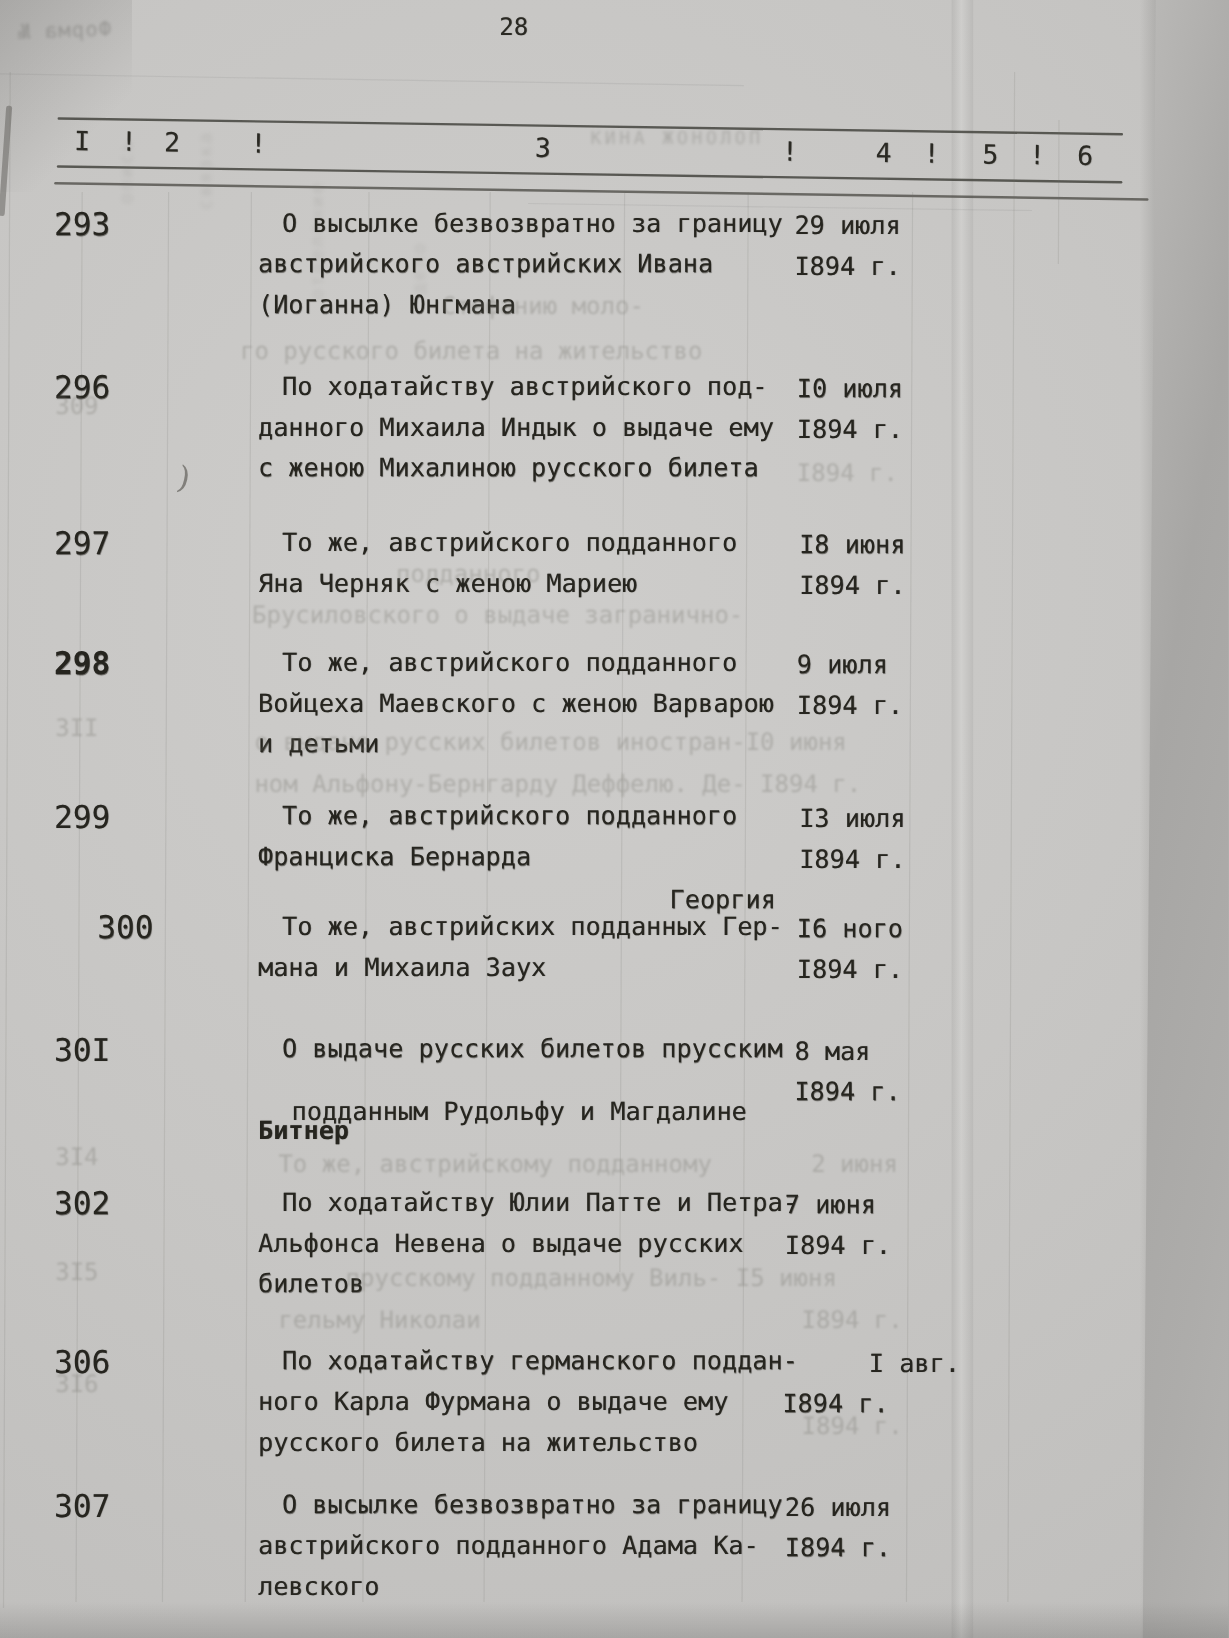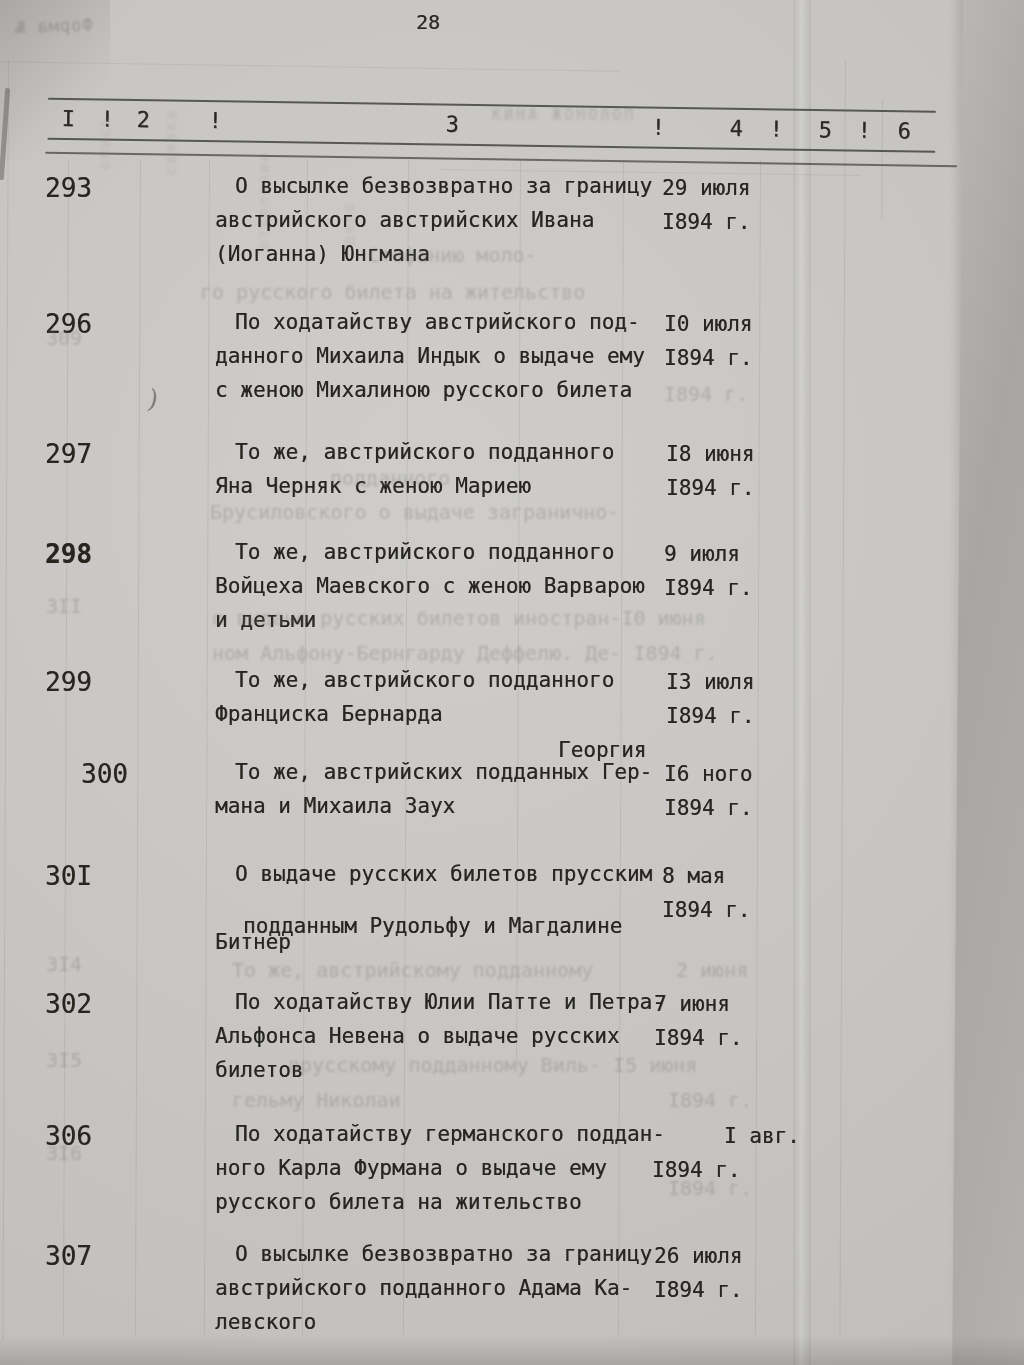--- a/index.html
+++ b/index.html
@@ -160,21 +160,21 @@
         <div class="txt" style="left: 558px; top: 736px;">Георгия</div>
         <div class="txt" style="left: 235px; top: 758px;">То же, австрийских подданных Гер-</div>
         <div class="txt" style="left: 215px; top: 792px;">мана и Михаила Заух</div>
         <div class="txt" style="left: 664px; top: 760px;">I6 ного</div>
         <div class="txt" style="left: 664px; top: 794px;">I894 г.</div>
       </div>
       <div class="">
         <div class="txt num" style="left: 45px; top: 862px;">30I</div>
         <div class="txt" style="left: 235px; top: 860px;">О выдаче русских билетов прусским</div>
         <div class="txt" style="left: 215px; top: 912px; margin-left: 28px;">подданным Рудольфу и Магдалине</div>
-        <div class="txt" style="left: 215px; top: 928px;">Битнер</div>
+        <div class="txt" style="left: 215px; top: 928px; font-weight: bold;">Битнер</div>
         <div class="txt" style="left: 662px; top: 862px;">8 мая</div>
         <div class="txt" style="left: 662px; top: 896px;">I894 г.</div>
       </div>
       <div class="">
         <div class="txt num" style="left: 45px; top: 990px;">302</div>
         <div class="txt" style="left: 235px; top: 988px;">По ходатайству Юлии Патте и Петра-</div>
         <div class="txt" style="left: 215px; top: 1022px;">Альфонса Невена о выдаче русских</div>
         <div class="txt" style="left: 215px; top: 1056px;">билетов</div>
         <div class="txt" style="left: 654px; top: 990px;">7 июня</div>
         <div class="txt" style="left: 654px; top: 1024px;">I894 г.</div>

